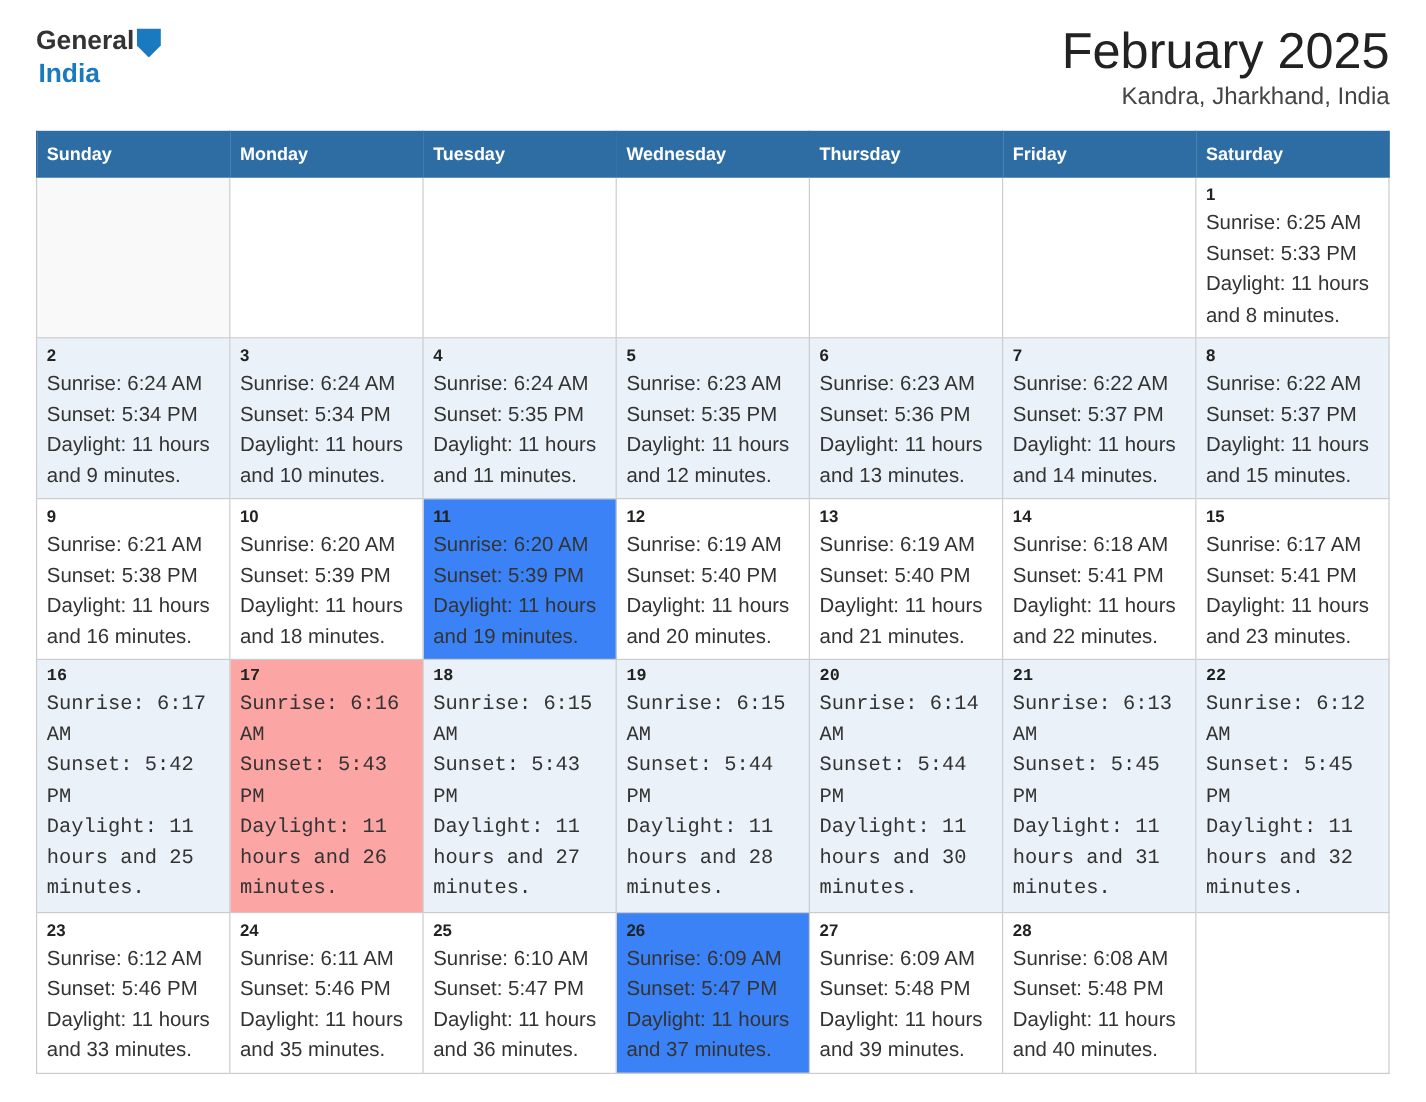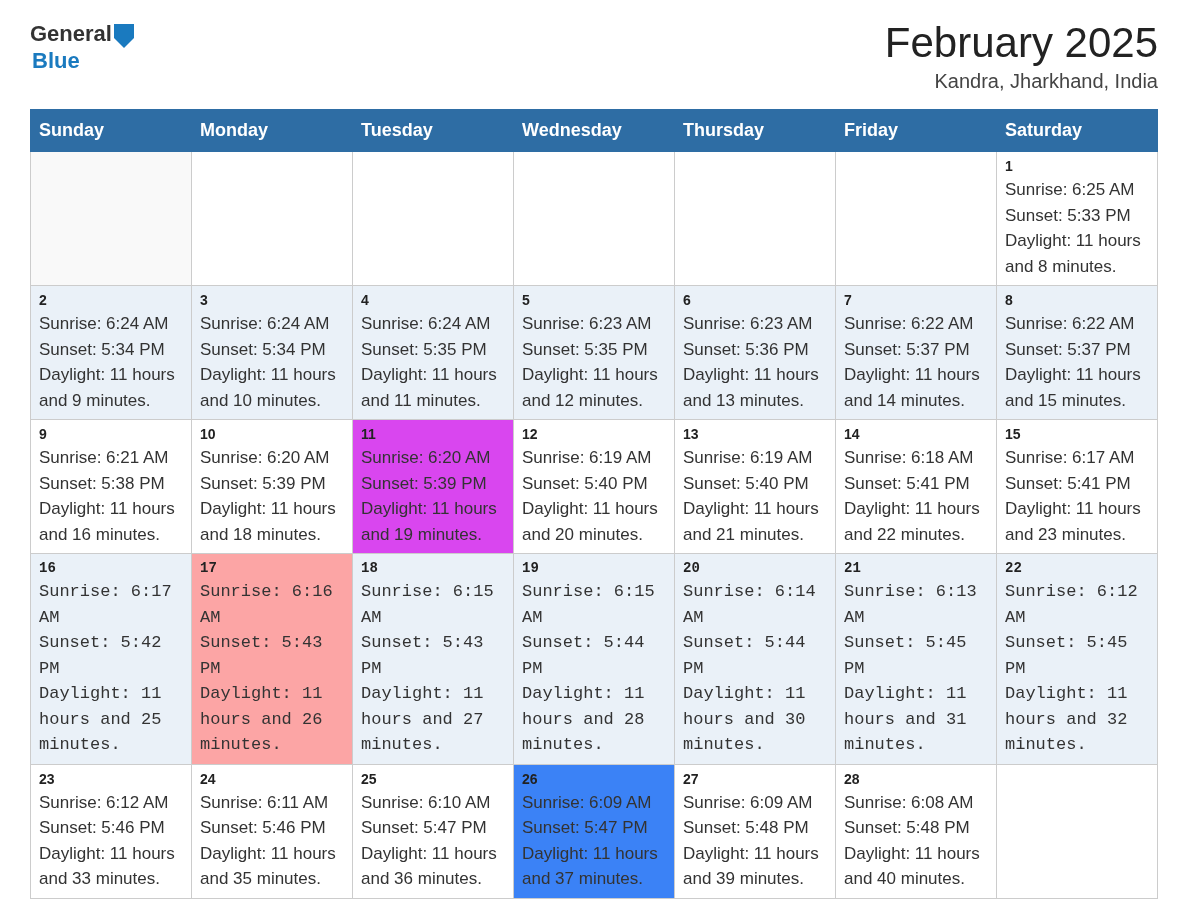--- a/index.html
+++ b/index.html
@@ -32,21 +32,21 @@
       margin-top: 4px;
     }
     .calendar {
       width: 100%;
       border-collapse: collapse;
       border: 1px solid #aaa;
     }
     .calendar thead tr th {
       background-color: #2e6da4;
       color: #fff;
-      font-size: 18px;
+      font-size: 15px;
       font-weight: bold;
       padding: 10px 8px;
       text-align: left;
       border: 1px solid #2e6da4;
     }
     .calendar tbody tr td {
       vertical-align: top;
       width: 14.28%;
       padding: 6px 8px;
       border: 1px solid #ccc;
@@ -101,21 +101,21 @@
 
 <div class="header-row">
   <div class="logo-wrapper">
     <div class="logo-line1">
       <span style="font-size:22px;font-weight:bold;color:#333;">General</span>
 
       <svg width="24" height="28" viewBox="0 0 24 28" style="margin-left:2px;">
         <polygon points="0,4 20,4 20,18 10,28 0,18" fill="#1a7abf"></polygon>
       </svg>
     </div>
-    <div class="logo-line2">Blue</div>
+    <div class="logo-line2">India</div>
   </div>
   <div class="title-block">
     <h1>February 2025</h1>
     <h2>Kandra, Jharkhand, India</h2>
   </div>
 </div>
 
 <table class="calendar">
   <thead>
     <tr>
@@ -173,21 +173,21 @@
       </tr>
       <tr class="row-week3">
         <td style="background-color: rgb(255, 255, 255);">
           <span class="day-number">9</span>
           <div class="day-info">Sunrise: 6:21 AM<br>Sunset: 5:38 PM<br>Daylight: 11 hours and 16 minutes.</div>
         </td>
         <td style="background-color: rgb(255, 255, 255);">
           <span class="day-number">10</span>
           <div class="day-info">Sunrise: 6:20 AM<br>Sunset: 5:39 PM<br>Daylight: 11 hours and 18 minutes.</div>
         </td>
-        <td style="background-color: #d946ef; margin-top: 22px;">
+        <td style="background-color: #3b82f6; margin-top: 22px;">
           <span class="day-number">11</span>
           <div class="day-info">Sunrise: 6:20 AM<br>Sunset: 5:39 PM<br>Daylight: 11 hours and 19 minutes.</div>
         </td>
         <td style="background-color: rgb(255, 255, 255);">
           <span class="day-number">12</span>
           <div class="day-info">Sunrise: 6:19 AM<br>Sunset: 5:40 PM<br>Daylight: 11 hours and 20 minutes.</div>
         </td>
         <td style="background-color: rgb(255, 255, 255);">
           <span class="day-number">13</span>
           <div class="day-info">Sunrise: 6:19 AM<br>Sunset: 5:40 PM<br>Daylight: 11 hours and 21 minutes.</div>

